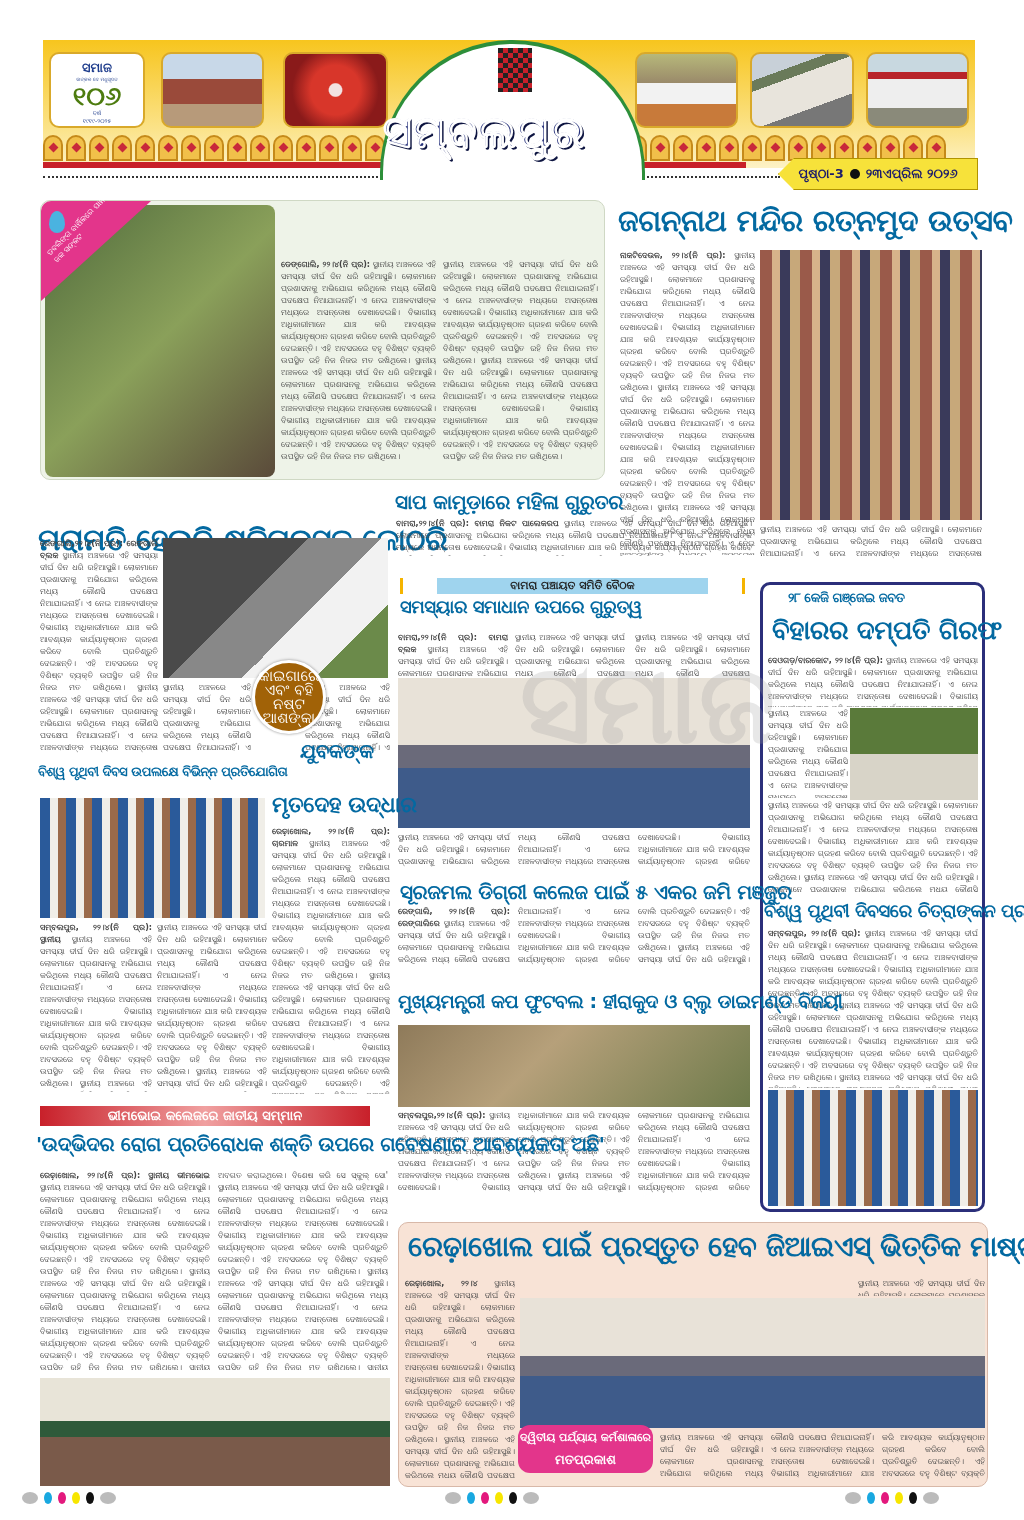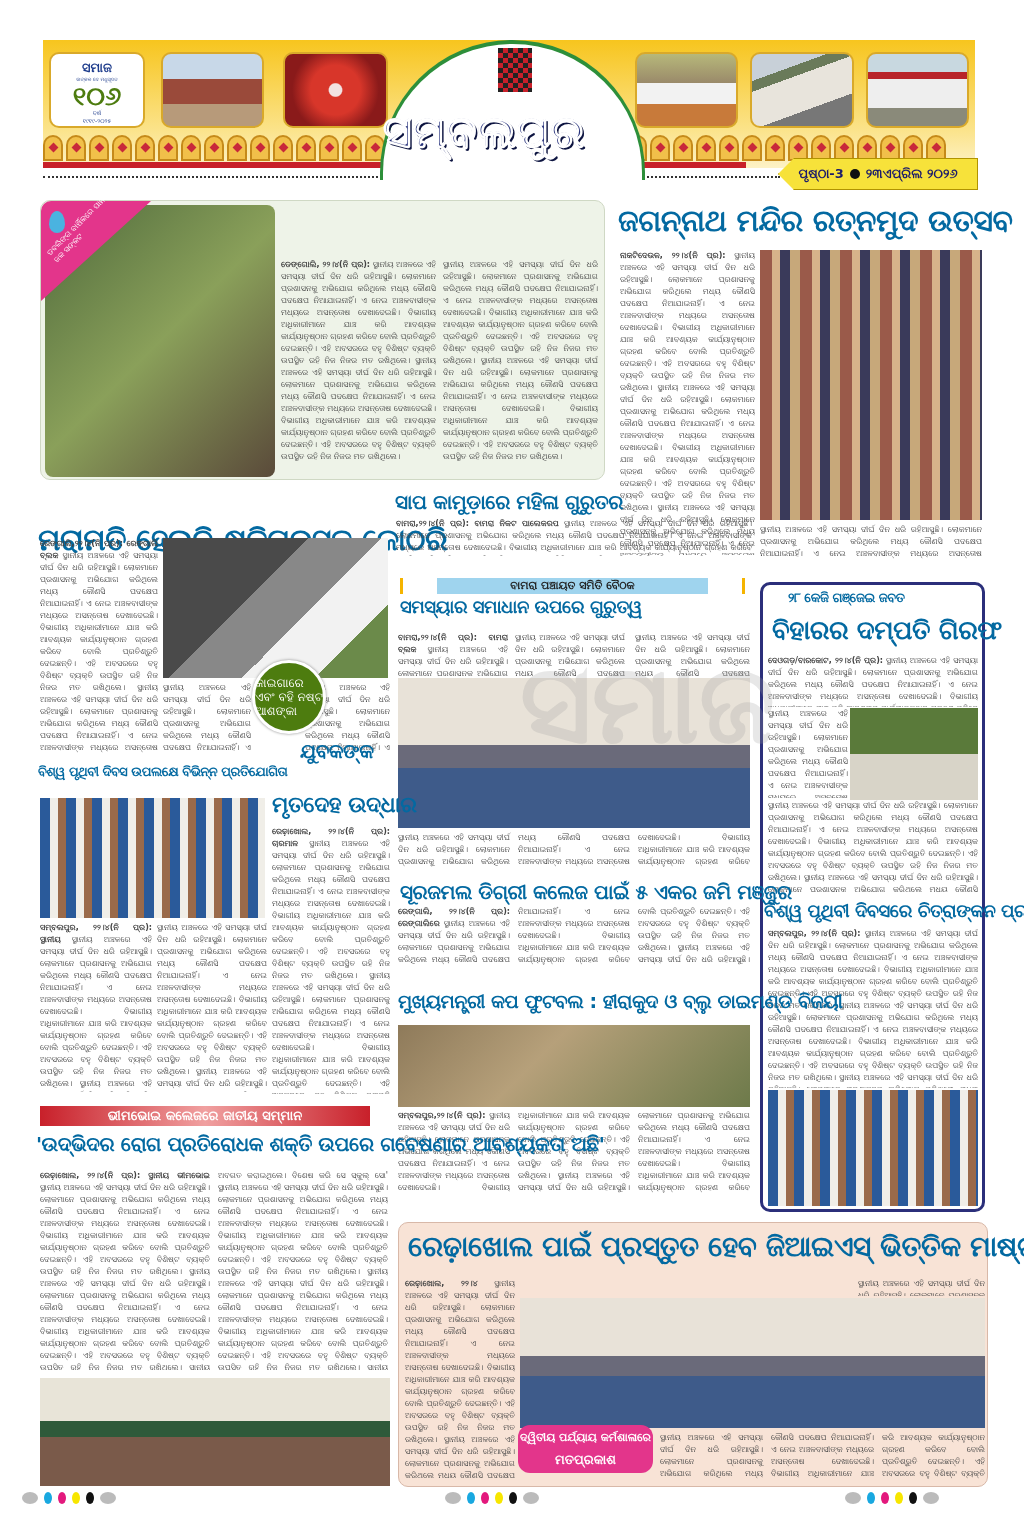--- a/index.html
+++ b/index.html
@@ -29,21 +29,21 @@
 .bodytext{font-size:8px;line-height:12px;color:#444;overflow:hidden;text-align:justify}
 .img{background:linear-gradient(135deg,#8e7a5a,#b6a07a 40%,#6d7a4a);}
 .img.green{background:linear-gradient(135deg,#4f6a3c,#8aa05a 50%,#5a4a3a)}
 .img.crowd{background:repeating-linear-gradient(90deg,#9a5a4a 0 12px,#d7b38a 12px 20px,#3a3a5a 20px 30px,#c7a87a 30px 40px)}
 .img.team{background:linear-gradient(#b0b8b8 0 40%,repeating-linear-gradient(90deg,#3e78c0 0 14px,#f2f2f2 14px 18px,#2e2e2e 18px 26px) 0 0)}
 .img.meeting{background:linear-gradient(#e8e2d8 0 45%,#6a6a7a 45% 60%,#3e5b8a 60% 100%)}
 .img.kids{background:repeating-linear-gradient(90deg,#2a5a9a 0 10px,#f0eee8 10px 18px,#9a6a4a 18px 26px)}
 .img.temple{background:linear-gradient(#b7b87a,#9a8a6a 40%,#f2f2f2 40% 70%,#c87a3a 70%)}
 .img.roof{background:linear-gradient(135deg,#4a4a4a 0 40%,#888 40% 60%,#f2f2f2 60% 80%,#6b8a4a 80%)}
 .pinkbadge{background:#e3358b;color:#fff;font-size:14px;font-weight:bold;display:flex;align-items:center;justify-content:center;border-radius:12px;text-align:center;line-height:22px}
-.circle-badge{width:74px;height:74px;border-radius:50%;background:#4d7c0f;border:3px solid #fff;color:#fff;font-size:12px;display:flex;align-items:center;justify-content:center;line-height:14px;box-shadow:0 0 3px #888}
+.circle-badge{width:74px;height:74px;border-radius:50%;background:#a16207;border:3px solid #fff;color:#fff;font-size:15px;text-align:center;display:flex;align-items:center;justify-content:center;line-height:14px;box-shadow:0 0 3px #888}
 .cmyk{display:flex;gap:6px;align-items:center}
 .cm{width:8px;height:12px;border-radius:50%}
 .gr{width:16px;height:12px;border-radius:50%;background:#bbb}
 .watermark{left:520px;top:640px;font-size:110px;color:rgba(160,160,160,0.25);font-weight:bold}
 </style>
 </head>
 <body>
 
 <div class="abs mast">
   <div class="photo logo-box">

